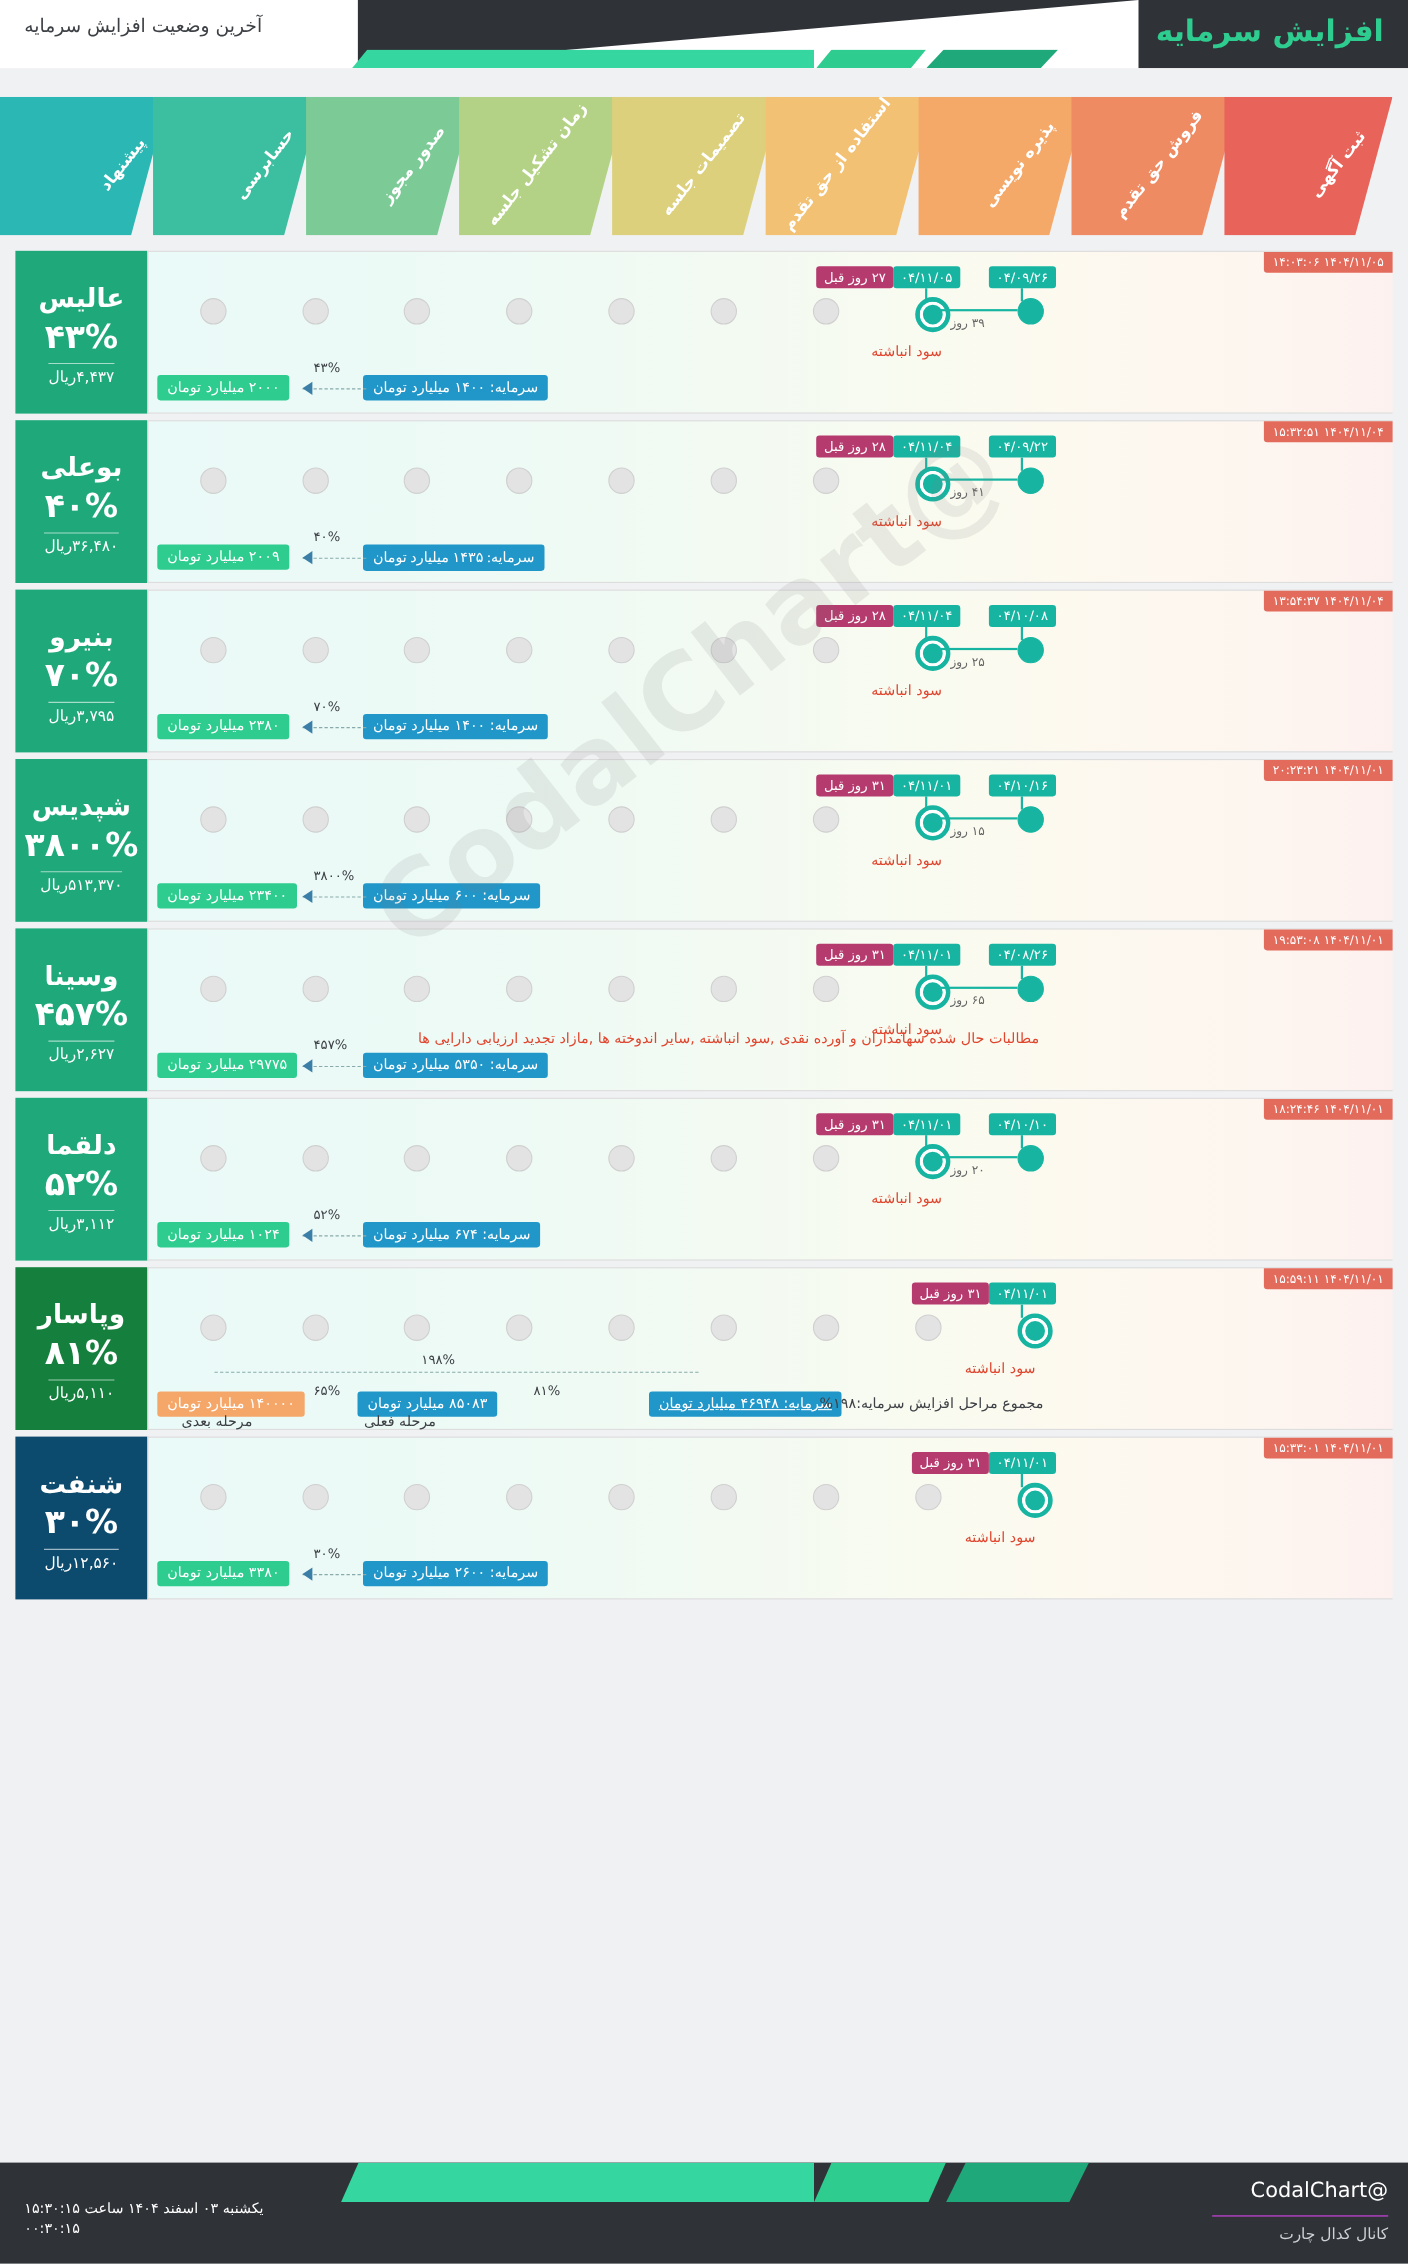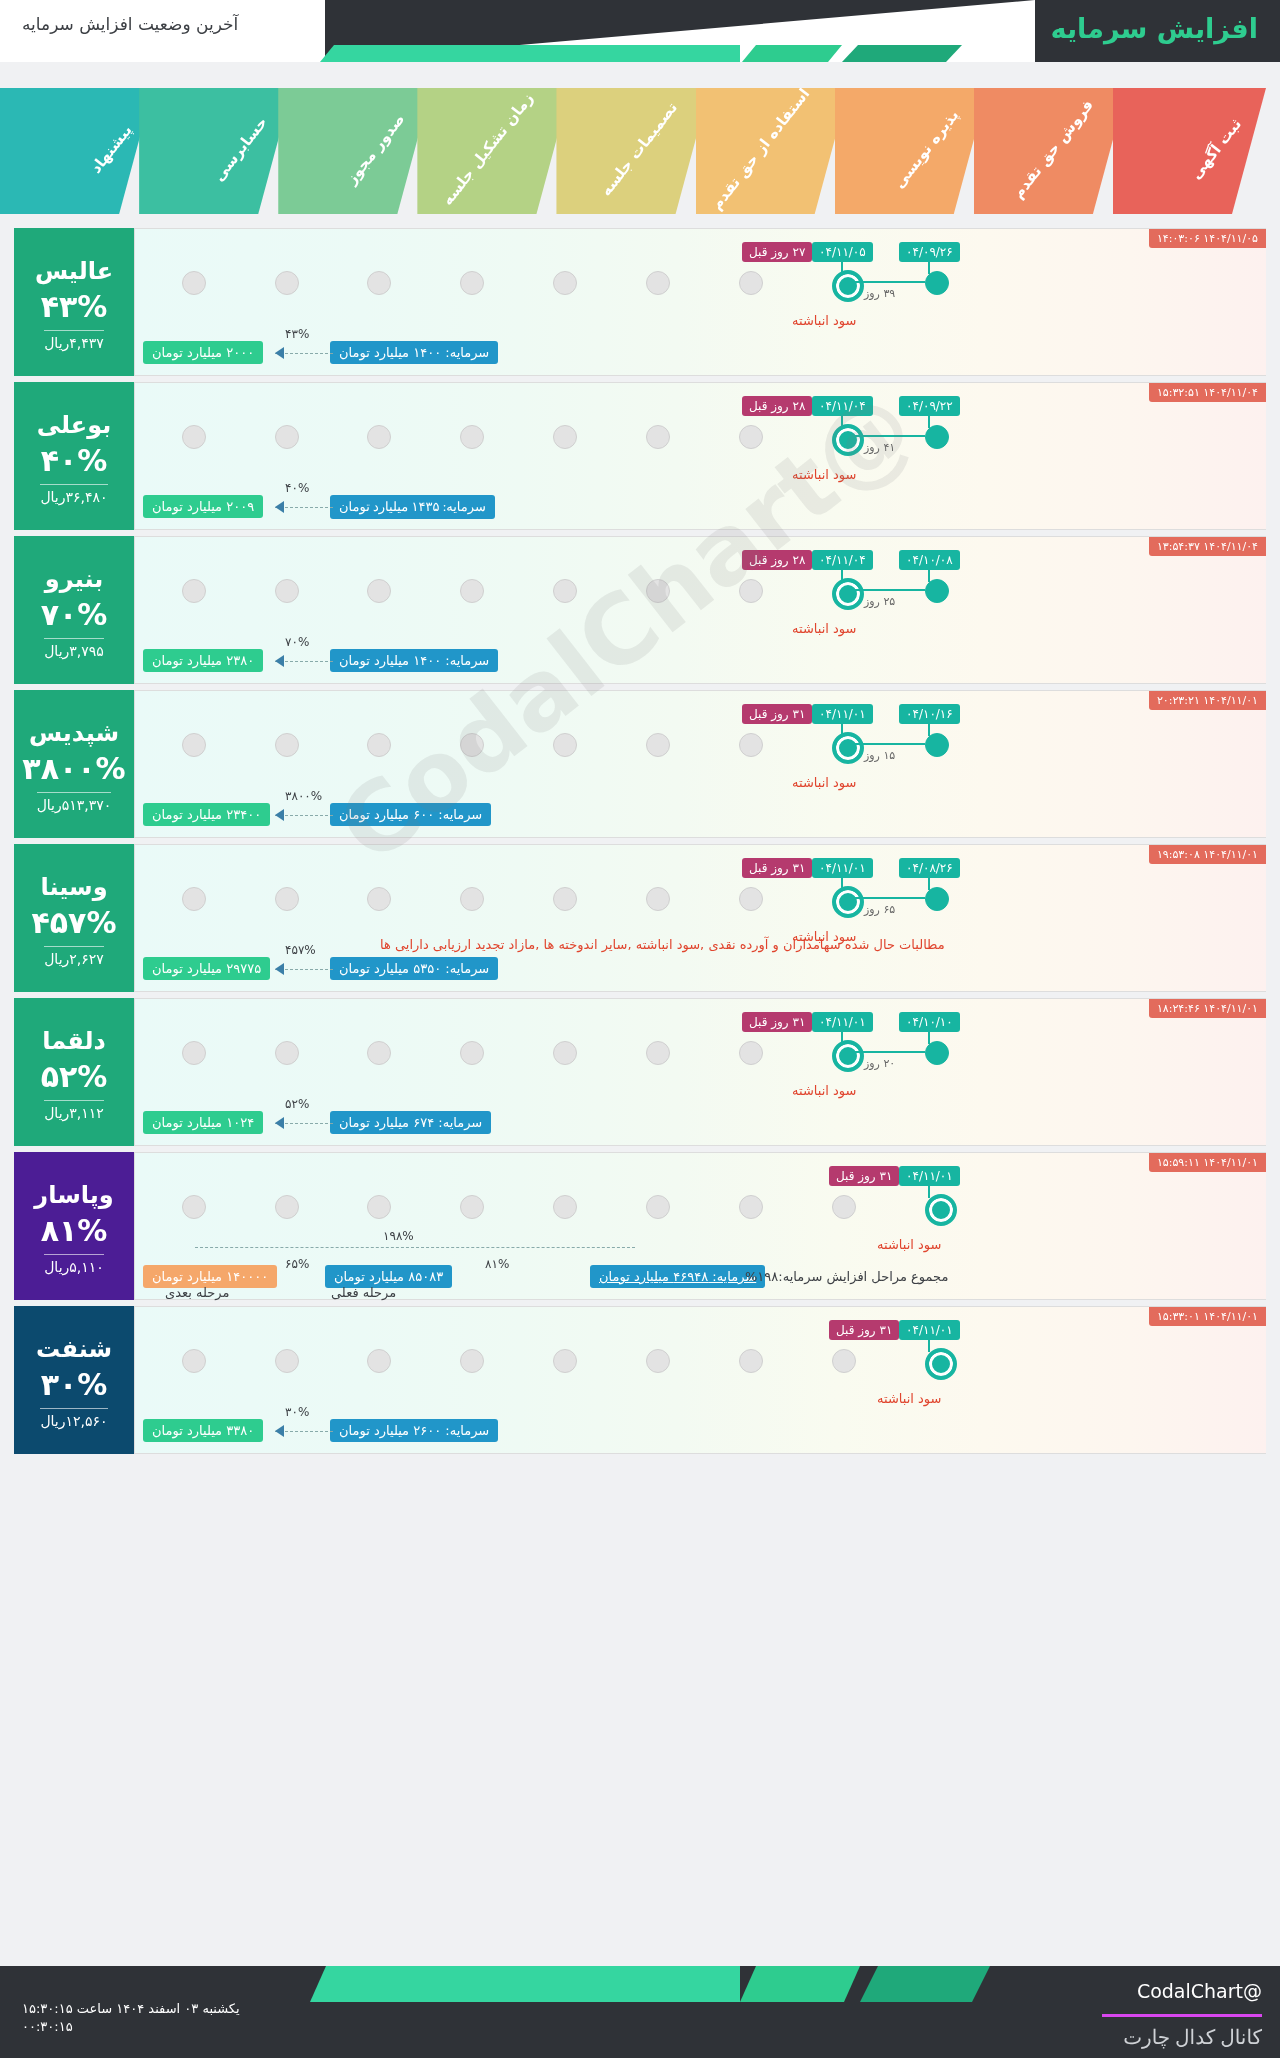--- a/index.html
+++ b/index.html
@@ -134,22 +134,22 @@
     position:absolute;bottom:0;right:0;width:1280px;height:92px;background:#2f3237;
     overflow:hidden;
   }
   .footer .fb1{position:absolute;top:0;right:290px;width:130px;height:36px;background:#1fa97a;
     clip-path:polygon(18px 0,100% 0,calc(100% - 18px) 100%,0 100%);}
   .footer .fb2{position:absolute;top:0;right:420px;width:120px;height:36px;background:#2ecc8f;
     clip-path:polygon(16px 0,100% 0,calc(100% - 16px) 100%,0 100%);}
   .footer .fb3{position:absolute;top:0;right:540px;width:430px;height:36px;background:#35d6a0;
     clip-path:polygon(16px 0,100% 0,100% 100%,0 100%);}
   .footer .handle{position:absolute;top:14px;right:18px;color:#fff;font-size:19px;}
-  .footer .chan{position:absolute;top:48px;right:18px;color:#cfd2d6;font-size:20px;
-    border-top:3px solid #d946ef;padding-top:8px;width:160px;font-family:Liberation Serif, serif;}
+  .footer .chan{position:absolute;top:48px;right:18px;color:#cfd2d6;font-size:14px;
+    border-top:1px solid #d946ef;padding-top:8px;width:160px;}
   .footer .dt{position:absolute;bottom:22px;left:22px;color:#fff;font-size:13px;text-align:left;line-height:18px;}
   
   .wm{
     position:absolute;top:560px;left:50%;margin-left:-330px;width:660px;
     transform:rotate(-38deg);
     color:rgba(120,120,120,.13);font-size:96px;font-weight:bold;
     pointer-events:none;white-space:nowrap;text-align:center;
   }
 </style>
 </head>
@@ -396,21 +396,21 @@
         <div class="pill blue" style="left: 190px; top: 112px;">۸۵۰۸۳ میلیارد تومان</div>
         <div class="pill orange" style="left: 8px; top: 112px;">۱۴۰۰۰۰ میلیارد تومان</div>
         <div class="pct" style="left: 350px; top: 104px;">۸۱%</div>
         <div class="pct" style="left: 150px; top: 104px;">۶۵%</div>
         <div class="pct" style="left: 248px; top: 76px;">۱۹۸%</div>
         <div class="dash" style="left: 60px; top: 94px; width: 440px;"></div>
         <div class="darkinfo" style="left: 196px; top: 132px;">مرحله فعلی</div>
         <div class="darkinfo" style="left: 30px; top: 132px;">مرحله بعدی</div>
         <div class="darkinfo" style="left: 610px; top: 116px;">مجموع مراحل افزایش سرمایه:۱۹۸%</div>
       </div>
-      <div class="sidecard" style="background: #4c1d95;">
+      <div class="sidecard" style="background: #15803d;">
         <div class="nm">وپاسار</div>
         <div class="pc">۸۱%</div>
         <div class="pr">۵,۱۱۰ریال</div>
       </div>
     </div>
     <div class="row">
       <div class="rowbody">
         <div class="tstamp">۱۴۰۴/۱۱/۰۱ ۱۵:۳۳:۰۱</div>
         <div class="node" style="left: 47px;"></div>
         <div class="node" style="left: 140px;"></div>

